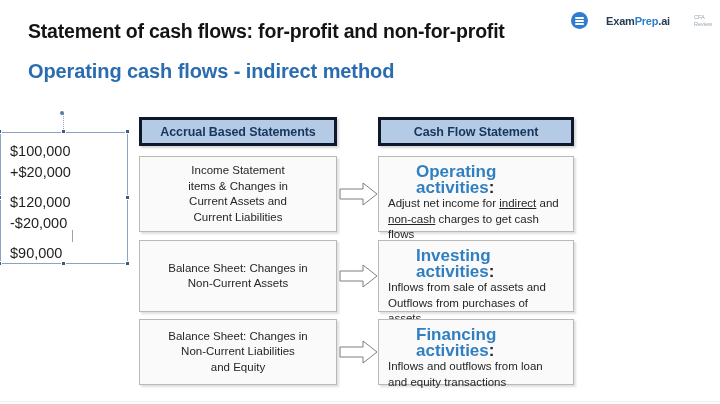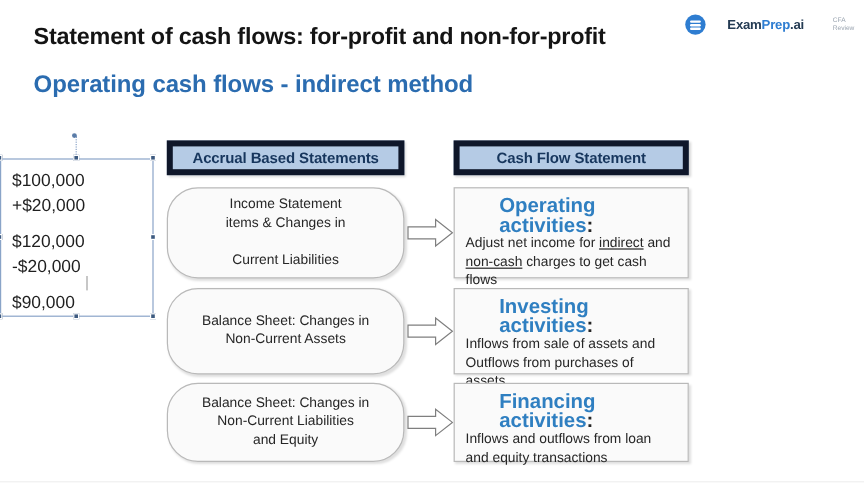--- a/index.html
+++ b/index.html
@@ -165,21 +165,21 @@
     height: 12px;
     background: #555;
     opacity: .55;
   }
 
   
   .col-head {
     position: absolute;
     height: 29px;
     background: #b5cbe5;
-    border: 5px solid #0f172a;
+    border: 3px solid #0f172a;
     box-sizing: border-box;
     display: flex;
     align-items: center;
     justify-content: center;
     font-size: 12.5px;
     font-weight: bold;
     color: #17365d;
     letter-spacing: -0.1px;
     box-shadow: 1.5px 1.5px 2px rgba(0,0,0,0.16);
   }
@@ -194,21 +194,20 @@
     box-shadow: 1.5px 1.5px 2px rgba(0,0,0,0.13);
   }
   .cell-left {
     left: 139px;
     width: 198px;
     display: flex;
     align-items: center;
     justify-content: center;
     text-align: center;
     padding: 4px 8px;
-    border-radius: 26px;
   }
   .cell-right {
     left: 378px;
     width: 196px;
     padding: 7px 9px;
   }
   .r1 { top: 156px; height: 76px; }
   .r2 { top: 240px; height: 72px; }
   .r3 { top: 319px; height: 66px; }
 
@@ -297,21 +296,21 @@
     <div class="sel-handle h-br"></div>
   </div>
 
   <div class="col-head head-left">Accrual Based Statements</div>
   <div class="col-head head-right">Cash Flow Statement</div>
 
   <div class="cell cell-left r1">
     <div class="cell-left-text">
       <span>Income Statement</span><br>
       <span>items &amp; Changes in</span><br>
-      <br>
+      <span>Current Assets and</span><br>
       <span>Current Liabilities</span>
     </div>
   </div>
 
   <svg class="arrow a1" viewBox="0 0 40 26">
     <polygon points="1,8 24,8 24,2 38,13 24,24 24,18 1,18" fill="#ffffff" stroke="#7f7f7f" stroke-width="1"></polygon>
   </svg>
 
   <div class="cell cell-right r1">
     <div class="cell-right-head"><span>Operating activities</span><span class="colon">:</span></div>

